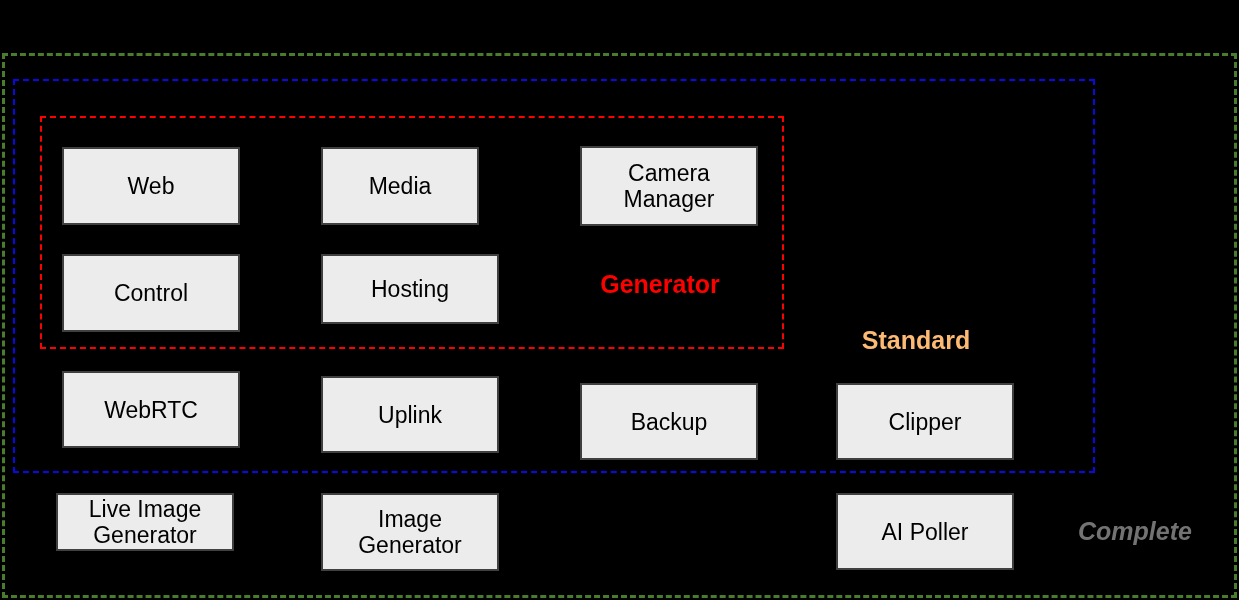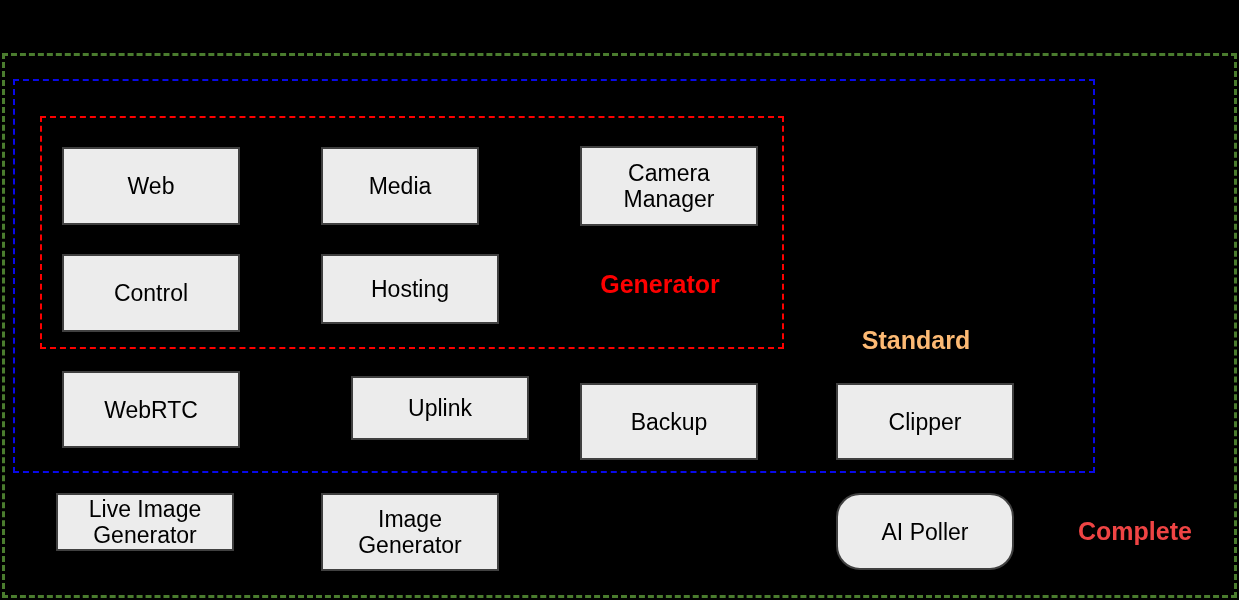--- a/index.html
+++ b/index.html
@@ -46,39 +46,39 @@
     text-align: center;
     padding: 0 10px;
   }
   
   .m-web        { left: 62px;  top: 147px; width: 178px; height: 78px; }
   .m-media      { left: 321px; top: 147px; width: 158px; height: 78px; }
   .m-camera     { left: 580px; top: 146px; width: 178px; height: 80px; }
   .m-control    { left: 62px;  top: 254px; width: 178px; height: 78px; }
   .m-hosting    { left: 321px; top: 254px; width: 178px; height: 70px; }
   .m-webrtc     { left: 62px;  top: 371px; width: 178px; height: 77px; }
-  .m-uplink     { left: 321px; top: 376px; width: 178px; height: 64px; margin-left: 30px; }
+  .m-uplink     { left: 321px; top: 376px; width: 178px; height: 77px; }
   .m-backup     { left: 580px; top: 383px; width: 178px; height: 77px; }
   .m-clipper    { left: 836px; top: 383px; width: 178px; height: 77px; }
   .m-live-image { left: 56px;  top: 493px; width: 178px; height: 58px; }
   .m-image-gen  { left: 321px; top: 493px; width: 178px; height: 78px; }
   .m-ai-adaptor { left: 580px; top: 493px; width: 178px; height: 77px; }
-  .m-ai-poller  { left: 836px; top: 493px; width: 178px; height: 77px; border-radius: 24px; }
+  .m-ai-poller  { left: 836px; top: 493px; width: 178px; height: 77px; }
 
   .tier-label {
     position: absolute;
     font-size: 25px;
     font-weight: bold;
     line-height: 28px;
     text-align: center;
     width: 160px;
   }
   .tl-essential { left: 580px; top: 270px; color: #fd0000; }
   .tl-standard  { left: 836px; top: 326px; color: #fdba74; }
-  .tl-complete  { left: 1055px; top: 517px; color: #ef4444; }
+  .tl-complete  { left: 1055px; top: 517px; color: #737373; font-style: italic; }
 </style>
 </head>
 <body>
 
 <div class="canvas">
 
   <div class="frame complete"></div>
   <div class="frame standard"></div>
   <div class="frame essential"></div>
 

